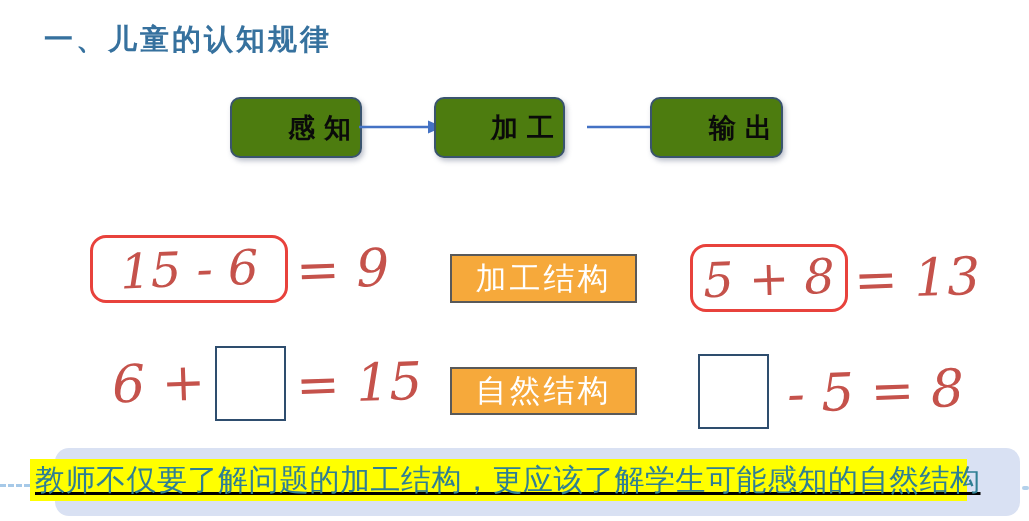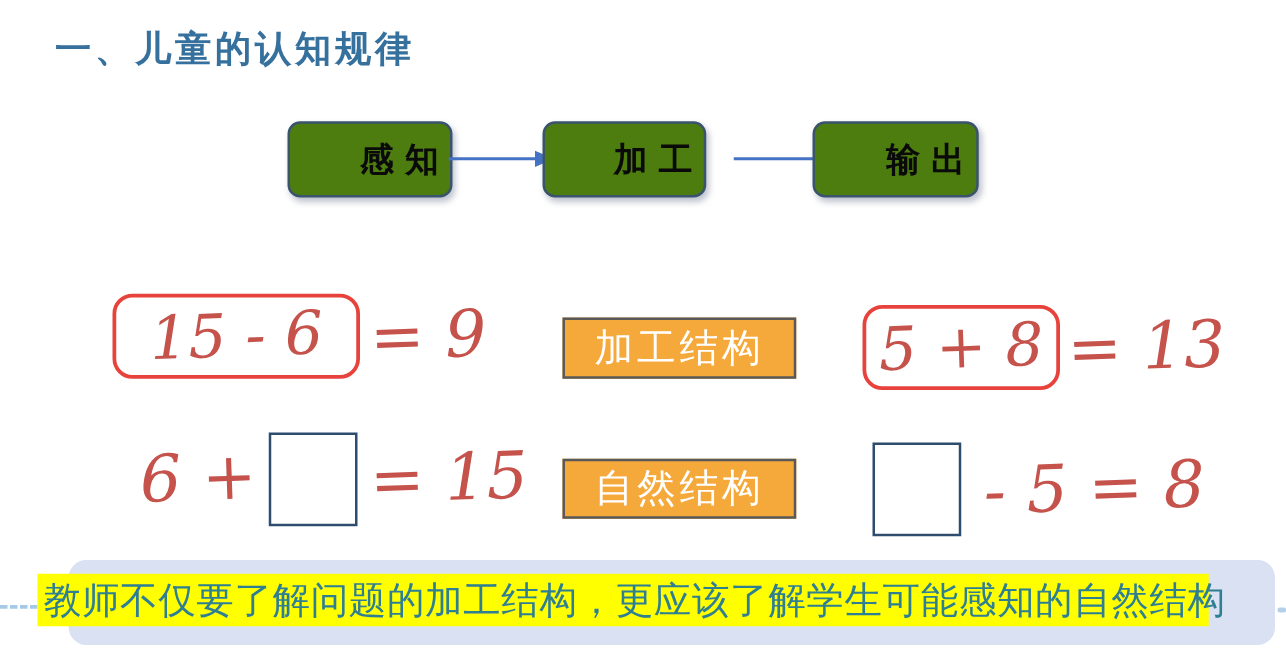--- a/index.html
+++ b/index.html
@@ -70,21 +70,21 @@
   .hw-xl{font-size:52px;}
   
   .note-box{
     position:absolute;left:55px;top:448px;width:965px;height:68px;
     background:#D9E1F3;border-radius:14px;
   }
   .note-highlight{
     position:absolute;left:30px;top:459px;width:937px;height:42px;
     background:#FFFF00;
     display:flex;align-items:center;
-    padding-left:5px;box-sizing:border-box;
+    padding-left:5px;box-sizing:border-box;text-decoration:underline;
   }
   .note-text{
     font-size:30px;color:#2F7F93;letter-spacing:0.5px;white-space:nowrap;
   }
   .dash-left{
     position:absolute;left:0;top:484px;width:30px;height:0;
     border-top:3px dashed #A6C9E8;
   }
   .dash-right{
     position:absolute;left:1022px;top:486px;width:7px;height:4px;

